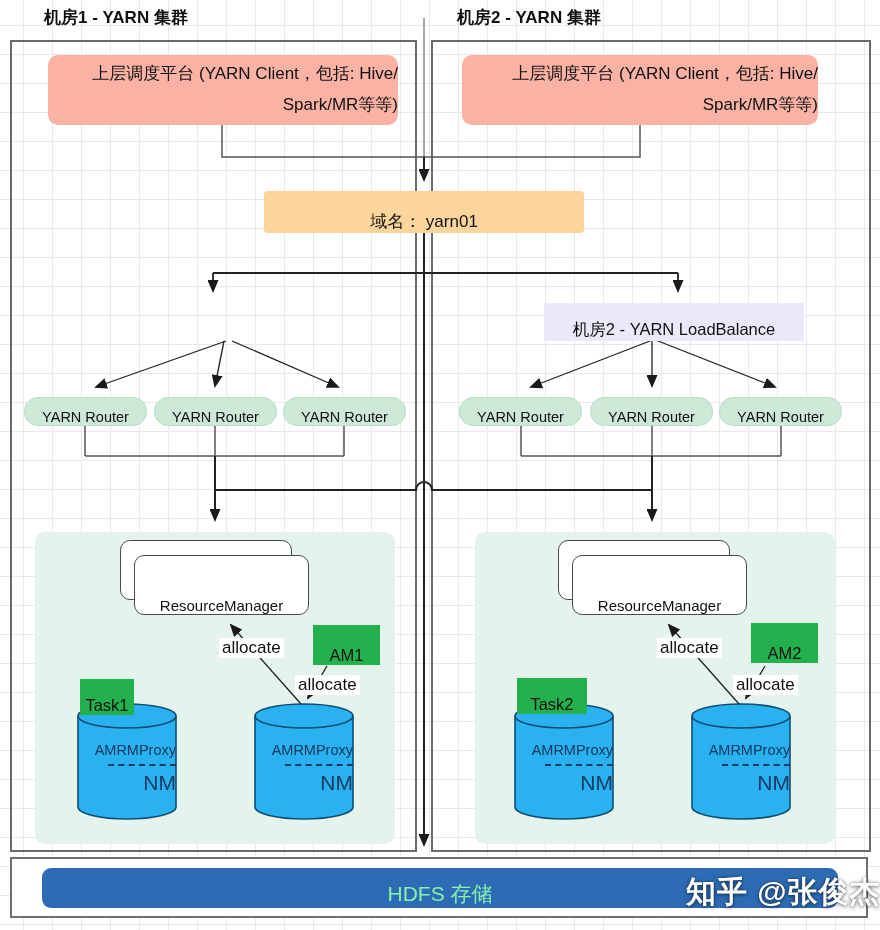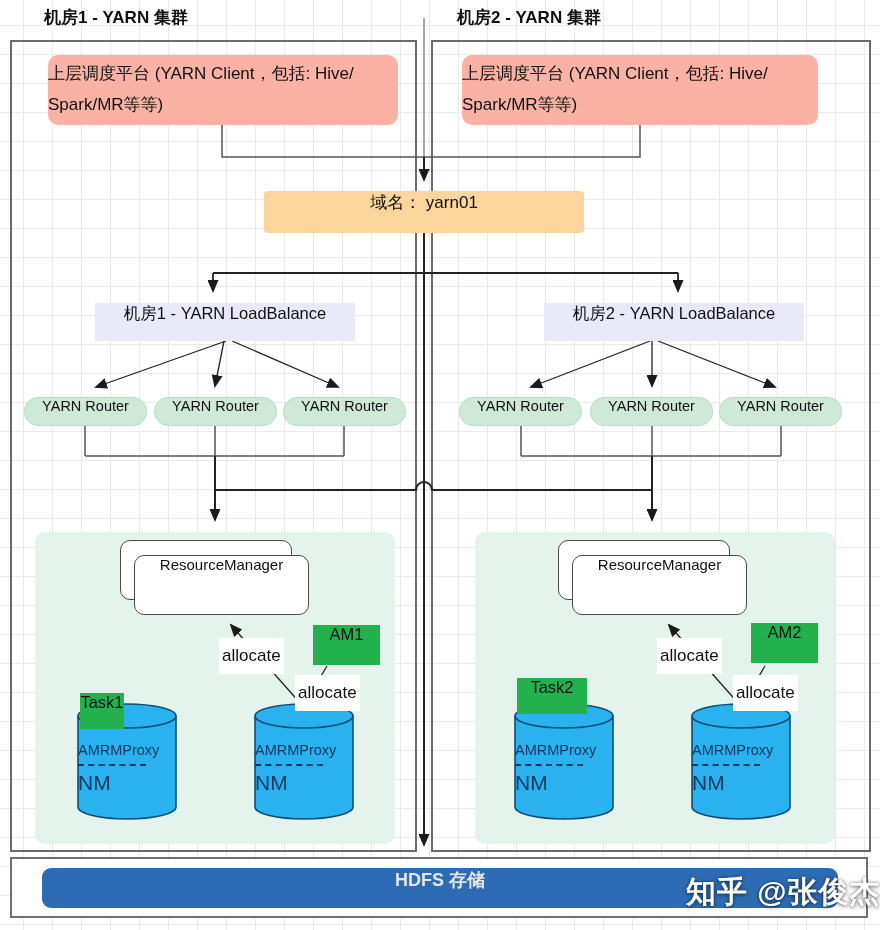--- a/index.html
+++ b/index.html
@@ -10,35 +10,35 @@
     background-size:29px 29px;background-position:-6px -4px;color:#111;}
   .abs{position:absolute;box-sizing:border-box;}
   
   .z1{z-index:1}.z2{z-index:2}.z3{z-index:3}.z4{z-index:4}
   
   .panel{border:2px solid #6b6b6b;background:transparent;}
   .hdfs-panel{border:2px solid #6f6f6f;background:#ffffff;}
   
   .cluster-bg{background:#e4f3eb;border-radius:10px;}
   
-  .box{display:flex;align-items:flex-start;justify-content:center;text-align:center;}
+  .box{display:flex;align-items:flex-end;justify-content:center;text-align:center;}
   .title{font-size:17px;font-weight:600;white-space:nowrap;}
   .client{background:#f9b2a3;border-radius:10px;flex-direction:column;font-size:17px;line-height:1.8;}
   .domain{background:#fcd59c;border-radius:4px;font-size:17px;}
   .lb{background:#e9e9f9;font-size:16.5px;}
   .router{background:#cfe9d8;border:1px solid #b9dcc6;border-radius:14px;font-size:14.5px;}
   .rmback{background:#fff;border:1.5px solid #4a4a4a;border-radius:10px;}
   .rmfront{background:#fff;border:1.5px solid #4a4a4a;border-radius:10px;font-size:15px;}
   .greenbox{background:#22b14c;font-size:16.5px;}
-  .alloc{background:#fff;font-size:17px;padding:8px 3px;white-space:nowrap;}
+  .alloc{background:#fff;font-size:17px;padding:0 3px;white-space:nowrap;}
   .cyltext{flex-direction:column;color:#123a63;}
   .cyltext .p{font-size:14.5px;}
   .cyltext .d{width:68px;border-top:2px dashed #123a63;margin:6px 0 5px 0;}
   .cyltext .n{font-size:21px;}
-  .hdfs-bar{background:#2d6cb4;border-radius:9px;color:#e5e5e5;font-size:18px;font-weight:bold;}
+  .hdfs-bar{background:#2d6cb4;border-radius:9px;color:#86efac;font-size:21px;font-weight:normal;}
   .wm{color:#fff;font-size:30px;font-weight:bold;letter-spacing:1px;white-space:nowrap;
       text-shadow:0 1px 4px rgba(0,0,0,.55),0 0 2px rgba(0,0,0,.4);}
   svg{position:absolute;left:0;top:0;}
 </style>
 </head>
 <body>
 
 <div class="stage">
 
   <div class="abs z1 panel" style="left:10px;top:40px;width:407px;height:812px;"></div>
@@ -115,36 +115,35 @@
     <div>上层调度平台 (YARN Client，包括: Hive/</div>
     <div>Spark/MR等等)</div>
   </div>
   <div class="abs z3 box client" style="left:462px;top:55px;width:356px;height:70px;">
     <div>上层调度平台 (YARN Client，包括: Hive/</div>
     <div>Spark/MR等等)</div>
   </div>
 
   <div class="abs z3 box domain" style="left:264px;top:191px;width:320px;height:42px;">域名： yarn01</div>
 
-  <div class="abs z3 box lb" style="left:95px;top:303px;width:260px;height:38px;">机房1 - YARN LoadBalance</div>
   <div class="abs z3 box lb" style="left:544px;top:303px;width:260px;height:38px;">机房2 - YARN LoadBalance</div>
 
   <div class="abs z3 box router" style="left:24px;top:397px;width:123px;height:29px;">YARN Router</div>
   <div class="abs z3 box router" style="left:154px;top:397px;width:123px;height:29px;">YARN Router</div>
   <div class="abs z3 box router" style="left:283px;top:397px;width:123px;height:29px;">YARN Router</div>
   <div class="abs z3 box router" style="left:459px;top:397px;width:123px;height:29px;">YARN Router</div>
   <div class="abs z3 box router" style="left:590px;top:397px;width:123px;height:29px;">YARN Router</div>
   <div class="abs z3 box router" style="left:719px;top:397px;width:123px;height:29px;">YARN Router</div>
 
   <div class="abs z3 rmback" style="left:120px;top:540px;width:172px;height:60px;"></div>
   <div class="abs z3 box rmfront" style="left:134px;top:555px;width:175px;height:60px;">ResourceManager</div>
   <div class="abs z3 alloc" style="left:219px;top:638px;">allocate</div>
   <div class="abs z3 box greenbox" style="left:313px;top:625px;width:67px;height:40px;">AM1</div>
   <div class="abs z3 alloc" style="left:295px;top:675px;">allocate</div>
-  <div class="abs z3 box greenbox" style="left:80px;top:679px;width:44px;height:36px;margin-top:14px;">Task1</div>
+  <div class="abs z3 box greenbox" style="left:80px;top:679px;width:54px;height:36px;">Task1</div>
   <div class="abs z3 box cyltext" style="left:78px;top:742px;width:98px;">
     <div class="p">AMRMProxy</div>
     <div class="d"></div>
     <div class="n">NM</div>
   </div>
   <div class="abs z3 box cyltext" style="left:255px;top:742px;width:98px;">
     <div class="p">AMRMProxy</div>
     <div class="d"></div>
     <div class="n">NM</div>
   </div>

